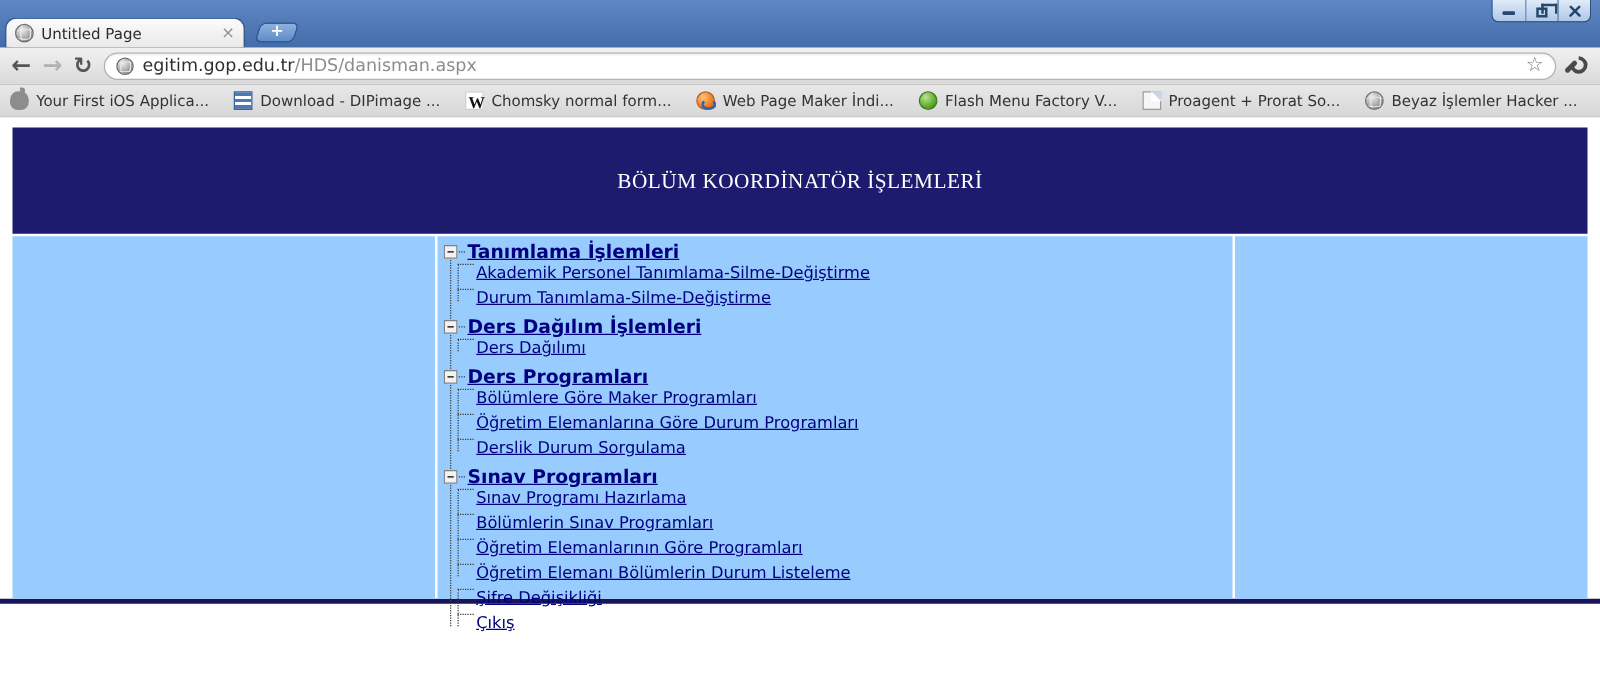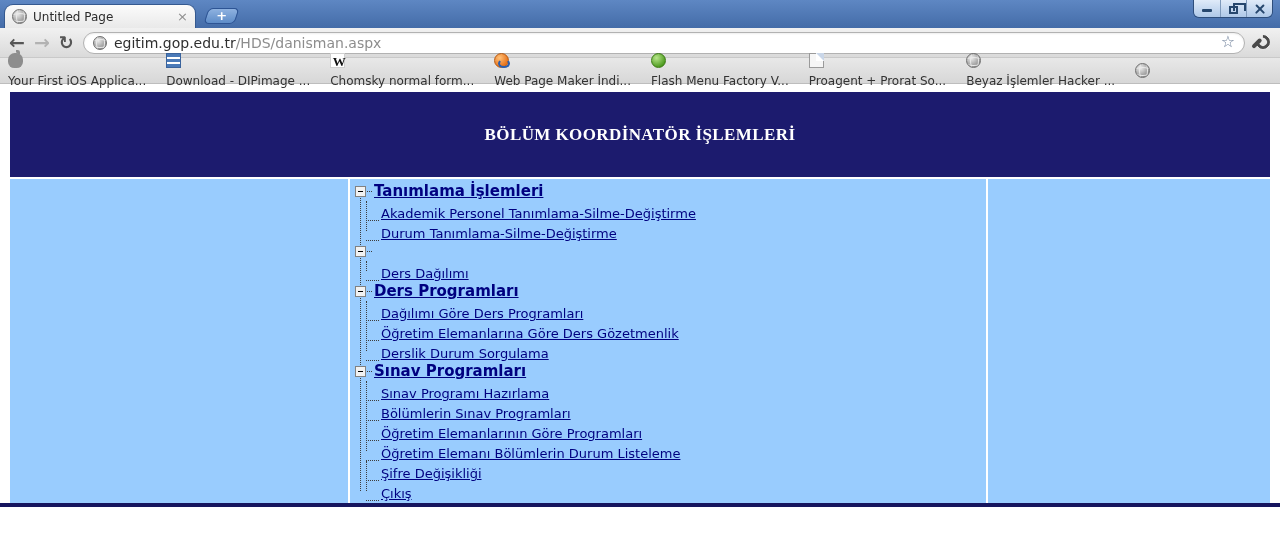--- a/index.html
+++ b/index.html
@@ -1,19 +1,19 @@
 <!DOCTYPE html>
 <html><head>
 <meta charset="utf-8">
 <style>
   * { box-sizing: border-box; margin: 0; padding: 0; }
   html,body { width:1280px; height:547px; overflow:hidden; font-family:"DejaVu Sans", sans-serif; background:#fff; }
 
   
-  .titlebar { position:relative; height:28px; background:linear-gradient(#5e87c3,#446ca8); }
+  .titlebar { position:relative; height:38px; background:linear-gradient(#5e87c3,#446ca8); }
   .tab { position:absolute; left:4px; bottom:0; width:192px; height:24px;
          background:linear-gradient(#fbfbfb,#e9e9e9); border:1px solid #35598f; border-bottom:none;
          border-radius:9px 9px 0 0; display:flex; align-items:center; padding:0 7px; gap:6px; }
   .tab-title { font-size:12px; color:#2b2b2b; white-space:nowrap; overflow:hidden; flex:1; }
   .tab-close { color:#8e8e8e; font-size:13px; line-height:1; cursor:default; }
   .newtab { position:absolute; left:206px; bottom:4px; width:31px; height:16px;
             background:linear-gradient(#8fb2e0,#5e8cc8); border:1px solid #2d5494; border-radius:5px;
             transform:skewX(-18deg); display:flex; align-items:center; justify-content:center; }
   .newtab span { transform:skewX(18deg); color:#fff; font-weight:bold; font-size:13px; line-height:1; margin-top:-1px; }
   .winctrls { position:absolute; top:0; right:7px; display:flex; border:1px solid #2e4e7c; border-top:none;
@@ -38,21 +38,21 @@
   .url { font-size:14px; white-space:nowrap; }
   .url .domain { color:#2f2f2f; } .url .path { color:#8d8d8d;margin-top:32px; }
   .omni-spacer { flex:1; }
   .star { font-size:16px; color:#73849d; line-height:1; margin-top:-1px; }
   .wrench { width:17px; height:17px; position:relative; }
   .wrench::before { content:''; position:absolute; left:0px; bottom:2px; width:12px; height:4px; background:#4a4a4a; border-radius:2px; transform:rotate(-45deg); transform-origin:left bottom; }
   .wrench::after { content:''; position:absolute; right:1px; top:1px; width:8px; height:8px; border:3px solid #4a4a4a; border-radius:50%; border-top-color:transparent; transform:rotate(-45deg); }
 
   .bookbar { height:26px; background:linear-gradient(#e8e8e8,#d7d7d7); display:flex; align-items:center;
              padding:0 8px; gap:20px; border-bottom:1px solid #bdbdbd; }
-  .bookmark { display:flex; gap:6px; white-space:nowrap;flex-direction:column; }
+  .bookmark { display:flex; align-items:center; gap:6px; white-space:nowrap; }
   .blabel { font-size:12px; color:#333; }
 
   
   .bicon { width:15px; height:15px; display:inline-block; position:relative; flex:none; }
   .globe-icon { border-radius:50%; background:radial-gradient(circle at 35% 30%, #ededed, #8f8f8f 75%); border:1px solid #6f6f6f; overflow:hidden; }
   .globe-icon::before { content:''; position:absolute; left:50%; top:-2px; bottom:-2px; width:7px; margin-left:-3.5px; border-left:1px solid #e9e9e9; border-right:1px solid #e9e9e9; border-radius:50%; }
   .globe-icon::after { content:''; position:absolute; top:50%; left:-2px; right:-2px; height:7px; margin-top:-3.5px; border-top:1px solid #e9e9e9; border-bottom:1px solid #e9e9e9; border-radius:50%; }
   .apple-icon { background:#8d8d8d; border-radius:45% 45% 42% 42%; }
   .apple-icon::before { content:''; position:absolute; top:-3px; left:8px; width:4px; height:4px; background:#8d8d8d; border-radius:0 60% 0 60%; }
   .dipimage-icon { background:repeating-linear-gradient(#4a7ab8 0 3px,#fff 3px 5px); border:1px solid #3a639c; }
@@ -60,37 +60,37 @@
   .wikipedia-icon::before { content:'W'; position:absolute; left:1.5px; top:0px; font-family:"Liberation Serif", serif; font-size:13px; font-weight:bold; color:#111; }
   .webpagemaker-icon { border-radius:50%; background:radial-gradient(circle at 35% 30%, #ffc27a, #e8731c 70%); border:1px solid #b85b12; }
   .webpagemaker-icon::before { content:''; position:absolute; left:3px; top:5px; width:8px; height:5px; border:2px solid #2c5fae; border-radius:50%; border-top-color:transparent; }
   .flashmenu-icon { border-radius:50%; background:radial-gradient(circle at 35% 30%, #b7e58a, #4c9a1e 75%); border:1px solid #3b7a14; }
   .document-icon { background:#f6f6f6; border:1px solid #9a9a9a; }
   .document-icon::before { content:''; position:absolute; right:-1px; top:-1px; border:4px solid #c9d6e8; border-left-color:#fff; border-bottom-color:#fff; }
 
   
   .viewport { background:#fff; height:463px; padding:8px 10px 0; }
   .banner { height:85px; background:#1c1b6e; display:flex; align-items:center; justify-content:center; }
-  .banner-title { color:#fff; font-family:"Liberation Serif", serif; font-weight:bold; font-size:17px; letter-spacing:.4px; }
-  .cols { margin-top:2px; height:324px; display:flex; gap:2px; }
+  .banner-title { color:#fff; font-family:"Liberation Serif", serif; font-weight:normal; font-size:17px; letter-spacing:.4px; }
+  .cols { margin-top:2px; height:290px; display:flex; gap:2px; }
   .panel { background:#99ccfe; height:100%; }
   .panel-left { width:338px; } .panel-center { flex:1; padding:2px 0 0 5px; } .panel-right { width:282px; }
   .footerbar { height:4px; background:#16155e; margin:0 -10px; }
 
   
   .tree { position:relative; }
   .tree::before { content:''; position:absolute; left:5px; top:10px; height:300px; border-left:1px dotted #3d3d3d; }
   .troot { display:flex; align-items:center; height:20px; position:relative; }
   .ebox { width:11px; height:11px; background:#f2f2f2; border:1px solid #828282; display:flex; align-items:center;
           justify-content:center; position:relative; z-index:1; flex:none; }
   .ebox span { width:5px; height:1px; background:#000; display:block; }
   .hdash { width:5px; border-top:1px dotted #3d3d3d; margin:0 2px 0 1px; }
   .tchildren { margin-left:11px; position:relative; }
   .tchildren::before { content:''; position:absolute; left:0; top:0; height:calc(100% - 10px); border-left:1px dotted #3d3d3d; }
-  .tchild { display:flex; align-items:flex-end; height:20px; }
+  .tchild { display:flex; align-items:flex-start; height:20px; }
   .tchild::before { content:''; width:13px; border-top:1px dotted #3d3d3d; margin-right:2px; flex:none; }
   .tlink { color:#000080; text-decoration:underline; cursor:pointer; white-space:nowrap; }
   .tlink.root { font-size:15px; font-weight:bold; }
   .tlink.child { font-size:13px; }
 </style>
 </head>
 <body>
 
 <div>
 
@@ -190,41 +190,42 @@
                   <a class="tlink child">Durum Tanımlama-Silme-Değiştirme</a>
                 </div>
               </div>
             </div>
             <div class="tgroup">
               <div class="troot">
                 <span class="ebox">
                   <span></span>
                 </span>
                 <span class="hdash"></span>
+                <a class="tlink root">Ders Dağılım İşlemleri</a>
               </div>
               <div class="tchildren">
                 <div class="tchild">
                   <a class="tlink child">Ders Dağılımı</a>
                 </div>
               </div>
             </div>
             <div class="tgroup">
               <div class="troot">
                 <span class="ebox">
                   <span></span>
                 </span>
                 <span class="hdash"></span>
                 <a class="tlink root">Ders Programları</a>
               </div>
               <div class="tchildren">
                 <div class="tchild">
-                  <a class="tlink child">Dağılımı Göre Ders Programları</a>
-                </div>
-                <div class="tchild">
-                  <a class="tlink child">Öğretim Elemanlarına Göre Ders Gözetmenlik</a>
+                  <a class="tlink child">Bölümlere Göre Maker Programları</a>
+                </div>
+                <div class="tchild">
+                  <a class="tlink child">Öğretim Elemanlarına Göre Durum Programları</a>
                 </div>
                 <div class="tchild">
                   <a class="tlink child">Derslik Durum Sorgulama</a>
                 </div>
               </div>
             </div>
             <div class="tgroup">
               <div class="troot">
                 <span class="ebox">
                   <span></span>

